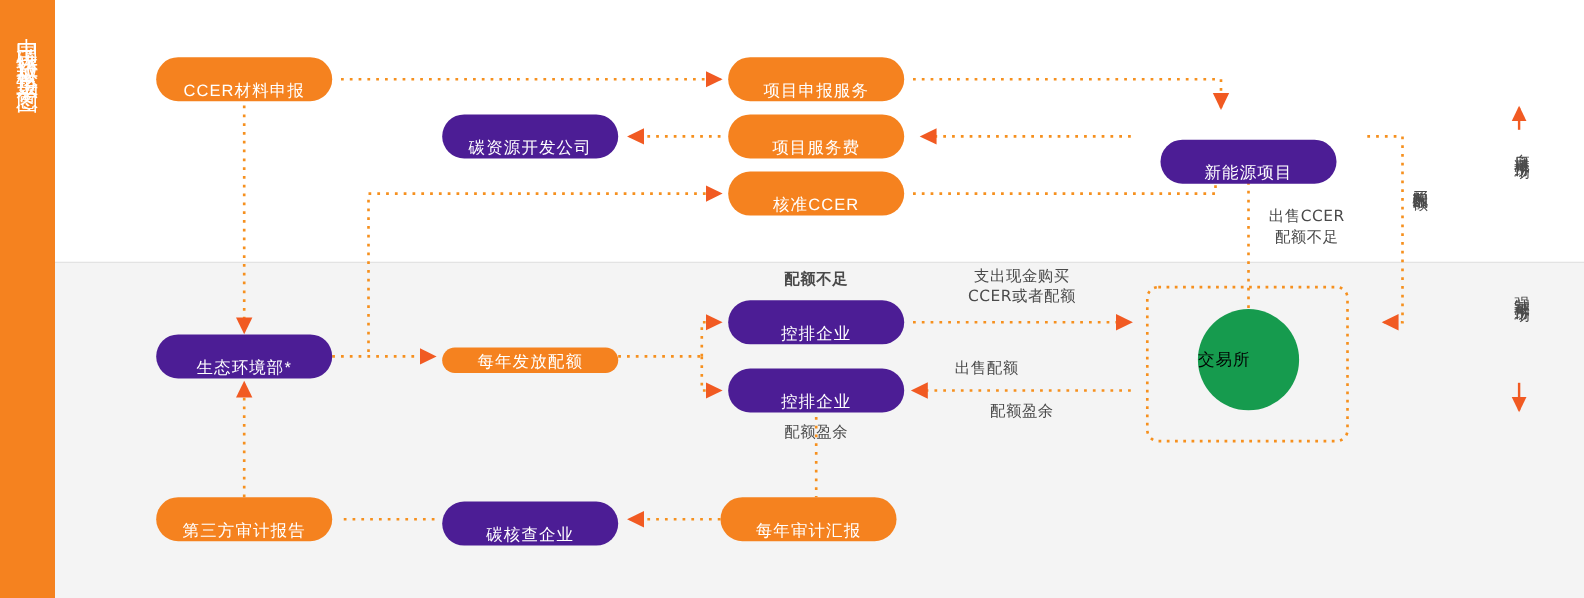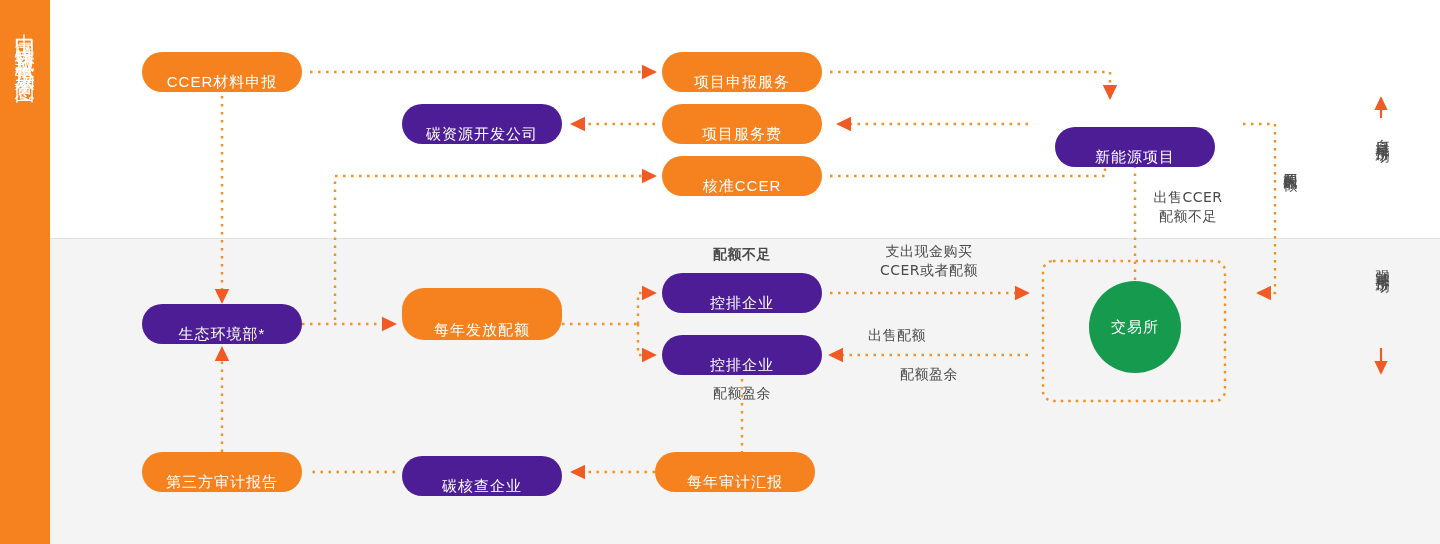--- a/index.html
+++ b/index.html
@@ -34,22 +34,22 @@
     position:absolute;border-radius:22px;
     display:flex;align-items:flex-end;justify-content:center;
     color:#ffffff;font-size:15px;letter-spacing:1px;white-space:nowrap;
     font-family:Liberation Sans, sans-serif;
   }
   .pill.orange{background:#f5821f;}
   .pill.green{background:#4c1d95;}
 
   .circle{
     position:absolute;border-radius:50%;background:#169b4e;
-    display:flex;align-items:center;justify-content:center;
-    color:#ffffff;font-size:15px;letter-spacing:1px;
+    display:flex;align-items:center;
+    color:#000000;font-size:15px;letter-spacing:1px;
     font-family:"DejaVu Sans","Liberation Sans",sans-serif;
   }
 
   
   .cap{
     position:absolute;color:#4a4a4a;font-size:14px;line-height:19px;
     text-align:center;white-space:pre-line;letter-spacing:.5px;
     font-family:"DejaVu Sans","Liberation Sans",sans-serif;
   }
   .cap.vert{
@@ -150,21 +150,21 @@
   </div>
 
   <div class="pill green" style="left:1055px;top:104px;width:160px;height:40px;margin-top:23px;">
     <span>新能源项目</span>
   </div>
 
   <div class="pill green" style="left:142px;top:304px;width:160px;height:40px;">
     <span>生态环境部*</span>
   </div>
 
-  <div class="pill orange" style="left:402px;top:288px;width:160px;height:52px;">
+  <div class="pill orange" style="left:402px;top:316px;width:160px;height:23px;">
     <span>每年发放配额</span>
   </div>
 
   <div class="pill green" style="left:662px;top:273px;width:160px;height:40px;">
     <span>控排企业</span>
   </div>
 
   <div class="pill green" style="left:662px;top:335px;width:160px;height:40px;">
     <span>控排企业</span>
   </div>

